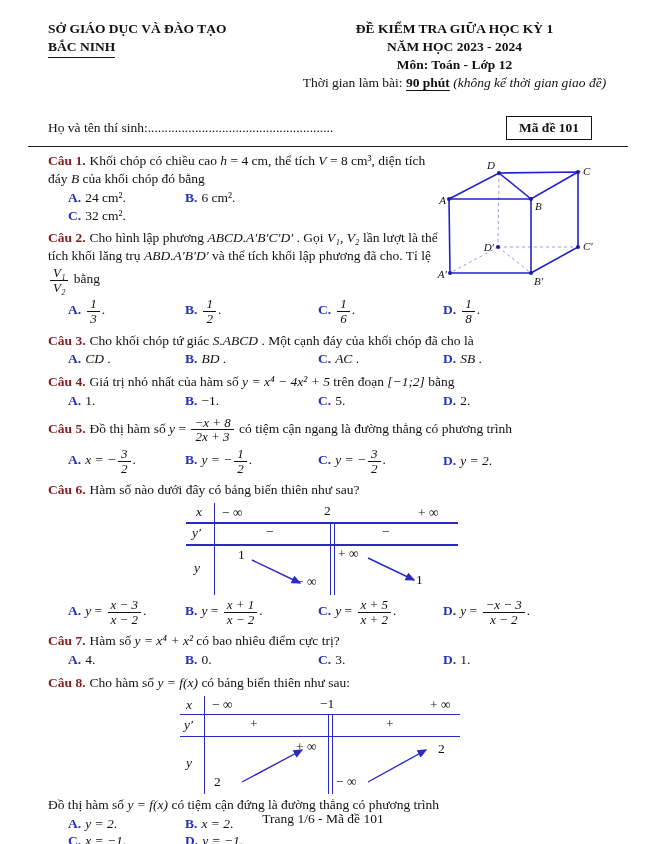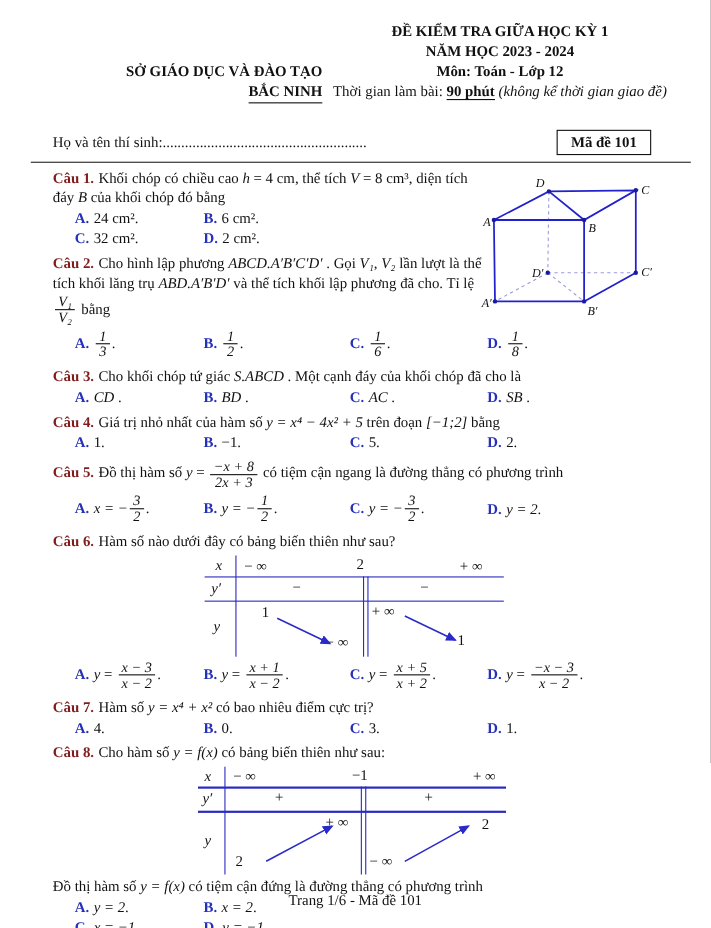--- a/index.html
+++ b/index.html
@@ -5,21 +5,21 @@
   html,body{margin:0;padding:0;background:#9a9a9a;}
   .page{
     position:relative;width:646px;height:844px;margin:0 auto;background:#ffffff;
     font-family:"Liberation Serif","DejaVu Serif",serif;color:#111;
     font-size:13.5px;line-height:1.32;box-sizing:border-box;
     padding:20px 30px 0 48px;overflow:hidden;
   }
   i{font-family:"Liberation Serif","DejaVu Serif",serif;}
   
   .hdr{display:flex;}
-  .hdr-left{width:245px;text-align:right;font-weight:bold;margin-top:36px;}
+  .hdr-left{width:245px;text-align:left;font-weight:bold;}
   .hdr-right{flex:1;text-align:center;}
   .u-line{display:inline-block;border-bottom:1.4px solid #111;padding-bottom:1px;}
   .hdr b{display:block;}
   .time-line{margin-top:1px;}
   .time-bold{font-weight:bold;border-bottom:1.2px solid #111;}
   .time-it{font-style:italic;}
   
   .inforow{display:flex;align-items:center;margin-top:24px;}
   .codebox{border:1.7px solid #111;padding:2px 12px;font-weight:bold;margin-left:auto;margin-right:24px;white-space:nowrap;}
   .sep{border-bottom:1.7px solid #222;margin:6px -12px 0 -20px;}
@@ -110,21 +110,20 @@
         </g>
       </svg>
     </div>
 
     <div class="q">
       <span class="qtext"><b class="qlabel">Câu 1.</b><span>Khối chóp có chiều cao <i>h</i> = 4 cm, thể tích <i>V</i> = 8 cm³, diện tích đáy <i>B</i> của khối chóp đó bằng</span></span>
       <div class="answers cols2">
         <span class="ans"><b class="alet">A.</b><span>24 cm².</span></span>
         <span class="ans"><b class="alet">B.</b><span>6 cm².</span></span>
         <span class="ans"><b class="alet">C.</b><span>32 cm².</span></span>
-        <span class="ans"><b class="alet">D.</b><span>2 cm².</span></span>
       </div>
     </div>
 
     <div class="q">
       <span class="qtext"><b class="qlabel">Câu 2.</b><span>Cho hình lập phương <i>ABCD.A′B′C′D′</i> . Gọi <i>V₁</i>, <i>V₂</i> lần lượt là thể tích khối lăng trụ <i>ABD.A′B′D′</i> và thể tích khối lập phương đã cho. Tỉ lệ <span class="frac"><span class="num">V₁</span><span class="den">V₂</span></span> bằng</span></span>
       <div class="answers cols4">
         <span class="ans"><b class="alet">A.</b><span><span class="frac"><span class="num">1</span><span class="den">3</span></span>.</span></span>
         <span class="ans"><b class="alet">B.</b><span><span class="frac"><span class="num">1</span><span class="den">2</span></span>.</span></span>
         <span class="ans"><b class="alet">C.</b><span><span class="frac"><span class="num">1</span><span class="den">6</span></span>.</span></span>
         <span class="ans"><b class="alet">D.</b><span><span class="frac"><span class="num">1</span><span class="den">8</span></span>.</span></span>

